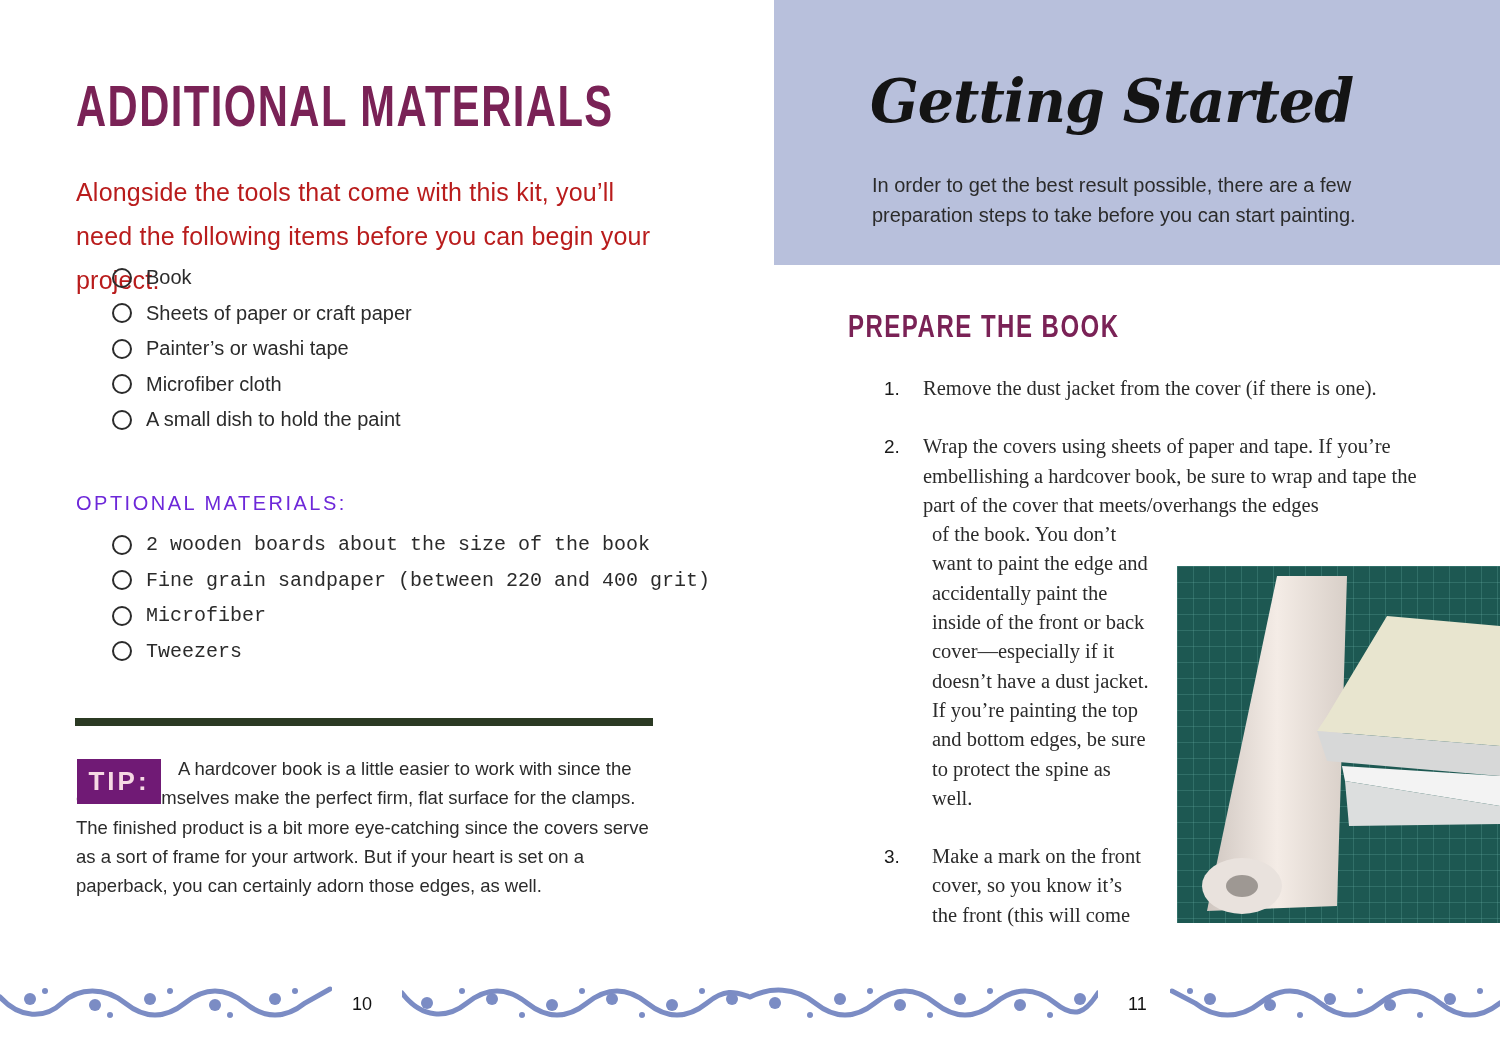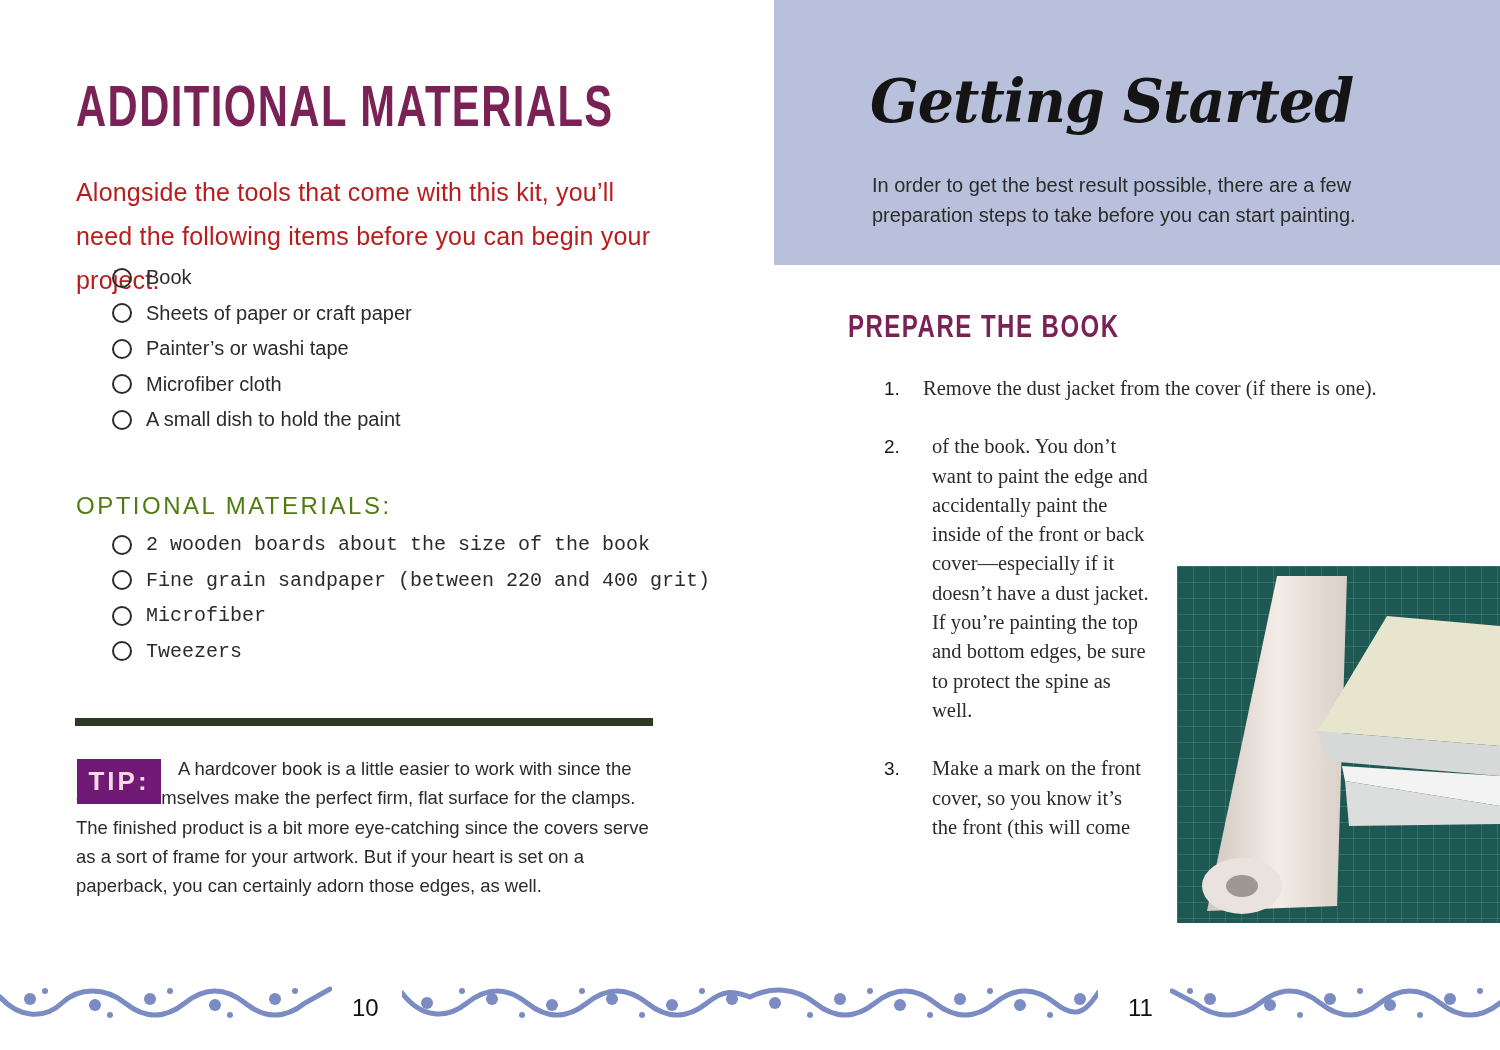--- a/index.html
+++ b/index.html
@@ -12,21 +12,21 @@
   .h-main { left:76px; top:72px; font-size:58px; letter-spacing:2px; }
 
   .intro { position:absolute; left:76px; top:170px; width:580px; font-size:25px; line-height:44px; color:#b91c1c; letter-spacing:0.2px; }
 
   .checklist { position:absolute; left:112px; list-style:none; margin:0; padding:0; }
   .checklist li { display:flex; align-items:center; height:35.5px; font-size:20px; color:#2b2b2b; }
   .circle { width:16px; height:16px; border:2px solid #2b2b2b; border-radius:50%; margin-right:14px; flex:none; }
   .list-req { top:260px; }
   .list-opt { top:527px;font-family:Liberation Mono, monospace; }
 
-  .sub-head { position:absolute; left:76px; top:492px; font-size:24px; letter-spacing:2.5px; color:#4d7c0f; }
+  .sub-head { position:absolute; left:76px; top:492px; font-size:20px; letter-spacing:2.5px; color:#6d28d9; }
 
   .rule { position:absolute; left:75px; top:718px; width:578px; height:8px; background:#2b3a23; }
 
   .tip-badge { position:absolute; left:77px; top:759px; width:84px; height:45px; background:#701a75; color:#f6d9e4; font-weight:bold; font-size:26px; display:flex; align-items:center; justify-content:center; letter-spacing:3px; }
   .tip-text { position:absolute; left:76px; top:754px; width:580px; font-size:18.5px; line-height:29.3px; color:#2b2b2b; text-indent:102px; }
 
   .blue-panel { position:absolute; left:0; top:0; width:750px; height:265px; background:#b8c0dc;margin-left:24px; }
   .script-title { position:absolute; left:96px; top:66px; font-family:"DejaVu Serif", serif; font-style:italic; font-weight:bold; font-size:60px; color:#141414; letter-spacing:-1px; transform:scaleX(0.95); transform-origin:left top; white-space:nowrap; }
   .panel-intro { position:absolute; left:98px; top:170px; width:560px; font-size:20px; line-height:30px; color:#2b2b2b; }
 
@@ -34,21 +34,21 @@
 
   .steps { position:absolute; left:134px; top:374px; width:540px; margin:0; padding:0; list-style:none; font-family:"Liberation Serif", serif; font-size:20.5px; line-height:29.3px; color:#2b2b2b; }
   .steps li { position:relative; padding-left:39px; margin-bottom:29px; }
   .step-num { position:absolute; left:0; top:0; font-family:"Liberation Sans", sans-serif; font-size:19px; color:#1a1a1a; }
   .step-text { display:block; }
   .wrap-narrow { width:220px;margin-left:9px; }
 
   .photo { position:absolute; left:427px; top:566px; width:323px; height:357px; overflow:hidden; background:#1f5a55; }
   .photo svg { display:block; }
 
-  .footer-num { position:absolute; top:994px; font-size:24px; color:#111; }
+  .footer-num { position:absolute; top:994px; font-size:18px; color:#111; }
   .orn { position:absolute; top:983px; height:40px; }
 </style>
 </head>
 <body>
 
 <div class="page page-left">
   <div class="h-stamp h-main">ADDITIONAL MATERIALS</div>
   <div class="intro">Alongside the tools that come with this kit, you’ll need the following items before you can begin your project.</div>
 
   <ul class="checklist list-req">
@@ -146,20 +146,21 @@
 
   <div class="h-stamp h-sec">PREPARE THE BOOK</div>
 
   <ol class="steps">
     <li>
       <span class="step-num">1.</span>
       <span class="step-text">Remove the dust jacket from the cover (if there is one).</span>
     </li>
     <li>
       <span class="step-num">2.</span>
+      <span class="step-text">Wrap the covers using sheets of paper and tape. If you’re embellishing a hardcover book, be sure to wrap and tape the part of the cover that meets/overhangs the edges</span>
       <span class="step-text wrap-narrow">of the book. You don’t want to paint the edge and accidentally paint the inside of the front or back cover—especially if it doesn’t have a dust jacket. If you’re painting the top and bottom edges, be sure to protect the spine as well.</span>
     </li>
     <li>
       <span class="step-num">3.</span>
       <span class="step-text wrap-narrow">Make a mark on the front cover, so you know it’s the front (this will come</span>
     </li>
   </ol>
 
   <div class="photo">
     <svg width="323" height="357" viewBox="0 0 323 357">

